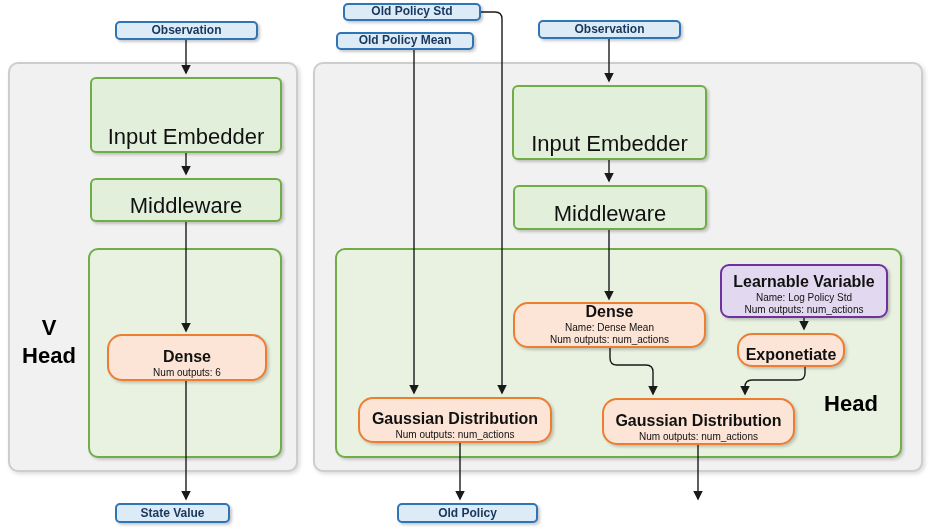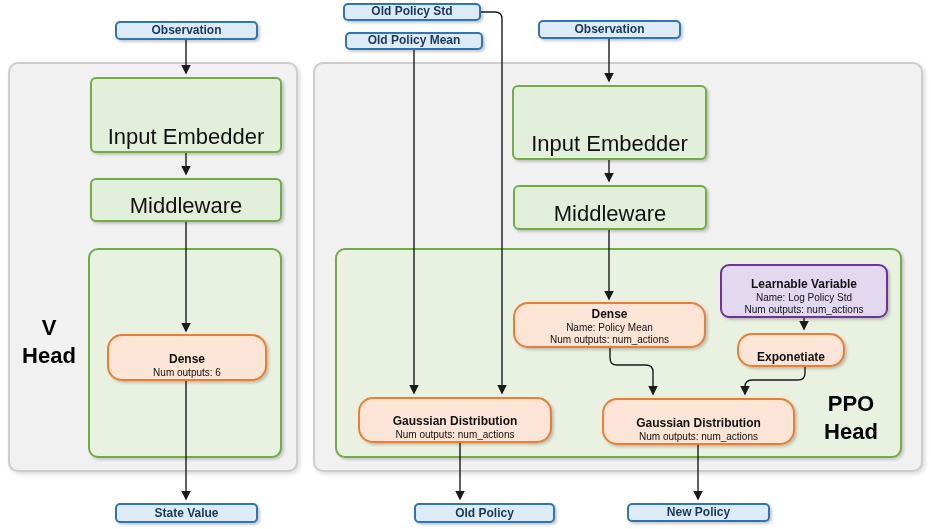--- a/index.html
+++ b/index.html
@@ -33,21 +33,21 @@
   .node.green{ background:var(--green-fill); border:2px solid var(--green-border);
     border-radius:6px; box-shadow:2px 2px 3px rgba(0,0,0,0.2);}
   .node.orange{ background:var(--orange-fill); border:2.5px solid var(--orange-border);
     border-radius:15px; box-shadow:2px 2px 3px rgba(0,0,0,0.2);}
   .node.purple{ background:var(--purple-fill); border:2.5px solid var(--purple-border);
     border-radius:9px; box-shadow:2px 2px 3px rgba(0,0,0,0.2);}
   .node.blue{ background:var(--blue-fill); border:2.5px solid var(--blue-border);
     border-radius:5px; box-shadow:2px 2px 3px rgba(0,0,0,0.22);
     color:var(--blue-text); font-weight:bold; font-size:12px;}
   .big-label{ font-weight:normal; font-size:22px; letter-spacing:0px;}
-  .node-title{ font-weight:bold; font-size:12px;}
+  .node-title{ font-weight:bold; font-size:16px;}
   .node-line{ font-size:10px;}
   .head-label{
     position:absolute; z-index:4; text-align:center;
     font-weight:bold; font-size:22px; line-height:28px; color:#000;
   }
   svg.wires{ position:absolute; left:0; top:0; z-index:8; pointer-events:none;}
 </style>
 </head>
 <body>
 
@@ -56,21 +56,20 @@
   <div class="panel" style="left:8px; top:62px; width:290px; height:410px;"></div>
   <div class="panel" style="left:313px; top:62px; width:610px; height:410px;"></div>
   <div class="inner-panel" style="left:88px; top:248px; width:194px; height:210px;"></div>
   <div class="inner-panel" style="left:335px; top:248px; width:567px; height:210px;"></div>
 
   <div class="head-label" style="left:10px; top:314px; width:78px;">
     <div>V</div>
     <div>Head</div>
   </div>
   <div class="head-label" style="left:798px; top:390px; width:106px;">
-    <div>PPO</div>
     <div>Head</div>
   </div>
 
   <svg class="wires" width="931" height="529" viewBox="0 0 931 529">
     <defs>
       <marker id="arw" viewBox="0 0 10 10" refX="8.5" refY="5" markerWidth="11" markerHeight="9.5" orient="auto" markerUnits="userSpaceOnUse">
         <path d="M0,0 L10,5 L0,10 Z" fill="#1A1A1A"></path>
       </marker>
     </defs>
     <g stroke="#1A1A1A" stroke-width="1.4" fill="none">
@@ -97,62 +96,59 @@
   <div class="node green" style="left:90px; top:77px; width:192px; height:76px;">
     <span class="big-label">Input Embedder</span>
   </div>
   <div class="node green" style="left:90px; top:178px; width:192px; height:44px;">
     <span class="big-label">Middleware</span>
   </div>
   <div class="node orange" style="left:107px; top:334px; width:160px; height:47px;">
     <div class="node-title">Dense</div>
     <div class="node-line">Num outputs: 6</div>
   </div>
-  <div class="node blue" style="left:115px; top:503px; width:143px; height:20px;">
+  <div class="node blue" style="left:115px; top:503px; width:115px; height:20px;">
     <span>State Value</span>
   </div>
 
   <div class="node blue" style="left:343px; top:3px; width:138px; height:18px;">
     <span>Old Policy Std</span>
   </div>
-  <div class="node blue" style="left:345px; top:32px; width:138px; height:18px;">
+  <div class="node blue" style="left:336px; top:32px; width:138px; height:18px;">
     <span>Old Policy Mean</span>
   </div>
   <div class="node blue" style="left:538px; top:20px; width:143px; height:19px;">
     <span>Observation</span>
   </div>
 
   <div class="node green" style="left:512px; top:85px; width:195px; height:75px;">
     <span class="big-label">Input Embedder</span>
   </div>
   <div class="node green" style="left:513px; top:185px; width:194px; height:45px;">
     <span class="big-label">Middleware</span>
   </div>
   <div class="node orange" style="left:513px; top:302px; width:193px; height:46px;">
     <div class="node-title">Dense</div>
-    <div class="node-line">Name: Policy Mean</div>
+    <div class="node-line">Name: Dense Mean</div>
     <div class="node-line">Num outputs: num_actions</div>
   </div>
   <div class="node purple" style="left:720px; top:264px; width:168px; height:54px;">
     <div class="node-title">Learnable Variable</div>
     <div class="node-line">Name: Log Policy Std</div>
     <div class="node-line">Num outputs: num_actions</div>
   </div>
   <div class="node orange" style="left:737px; top:333px; width:108px; height:34px;">
     <div class="node-title">Exponetiate</div>
   </div>
   <div class="node orange" style="left:358px; top:397px; width:194px; height:46px;">
     <div class="node-title">Gaussian Distribution</div>
     <div class="node-line">Num outputs: num_actions</div>
   </div>
   <div class="node orange" style="left:602px; top:398px; width:193px; height:47px;">
     <div class="node-title">Gaussian Distribution</div>
     <div class="node-line">Num outputs: num_actions</div>
   </div>
 
-  <div class="node blue" style="left:414px; top:503px; width:141px; height:20px;">
+  <div class="node blue" style="left:397px; top:503px; width:141px; height:20px;">
     <span>Old Policy</span>
-  </div>
-  <div class="node blue" style="left:627px; top:503px; width:143px; height:19px;">
-    <span>New Policy</span>
   </div>
 
 </div>
 
 </body></html>

